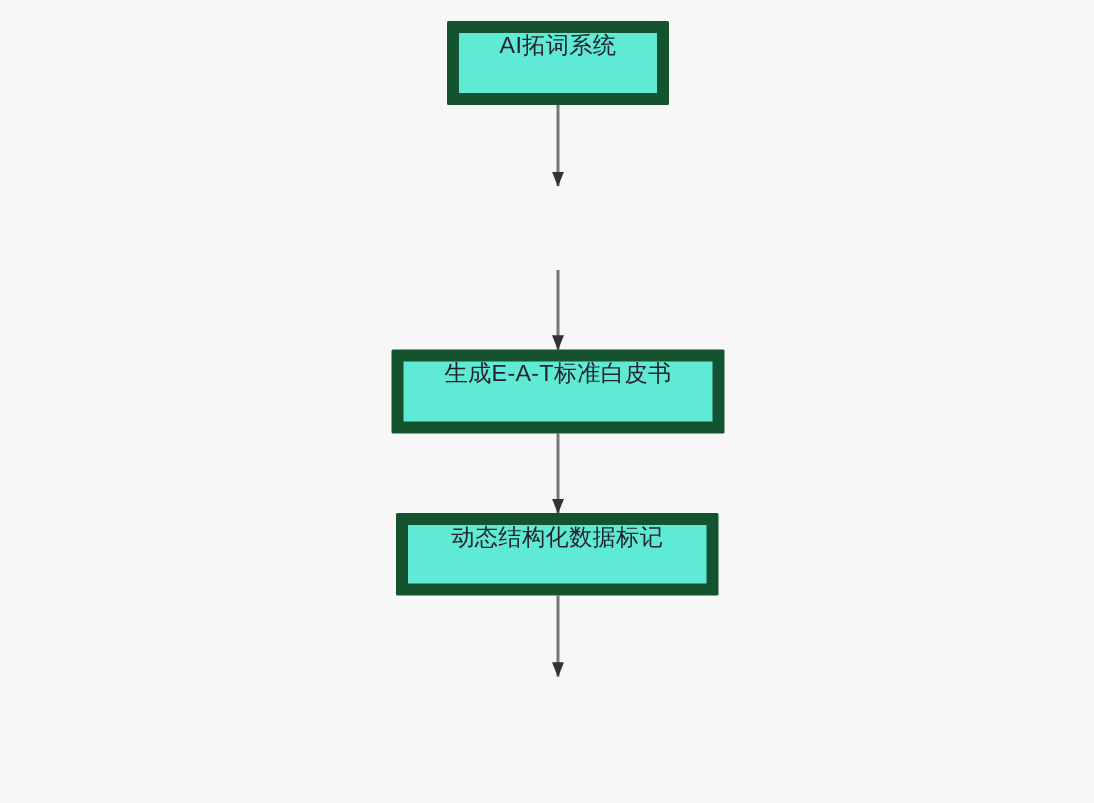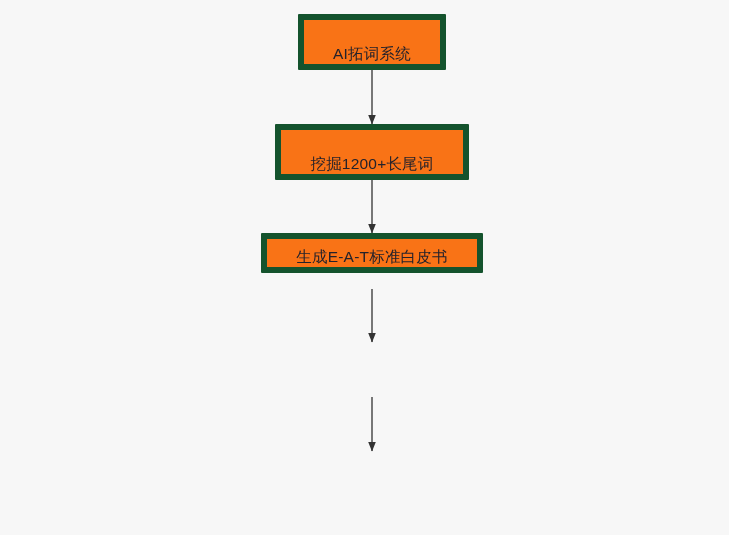--- a/index.html
+++ b/index.html
@@ -14,25 +14,25 @@
     overflow: hidden;
   }
   #flowchart {
     position: relative;
     width: 729px;
     height: 535px;
   }
   .node {
     position: absolute;
     box-sizing: border-box;
-    background: #f97316;
-    border: 6px solid #14532d;
+    background: #5eead4;
+    border: 8px solid #14532d;
     border-radius: 1px;
     display: flex;
-    align-items: flex-end;
+    align-items: flex-start;
     justify-content: center;
     color: #24222b;
     font-size: 15.5px;
     line-height: 1.2;
     letter-spacing: 0.2px;
     white-space: nowrap;
   }
   .edge-layer {
     position: absolute;
     left: 0;
@@ -64,23 +64,23 @@
     </g>
     <g>
       <line x1="372" y1="397" x2="372" y2="451" stroke="#777777" stroke-width="2" marker-end="url(#arrowhead)"></line>
     </g>
   </svg>
 
   <div class="node" style="left:298px; top:14px; width:148px; height:56px;">
     <span>AI拓词系统</span>
   </div>
 
-  <div class="node" style="left:275px; top:124px; width:194px; height:56px;">
-    <span>挖掘1200+长尾词</span>
-  </div>
 
-  <div class="node" style="left:261px; top:233px; width:222px; height:40px;">
+  <div class="node" style="left:261px; top:233px; width:222px; height:56px;">
     <span>生成E-A-T标准白皮书</span>
   </div>
 
+  <div class="node" style="left:264px; top:342px; width:215px; height:55px;">
+    <span>动态结构化数据标记</span>
+  </div>
 
 
 </div>
 
 </body></html>

